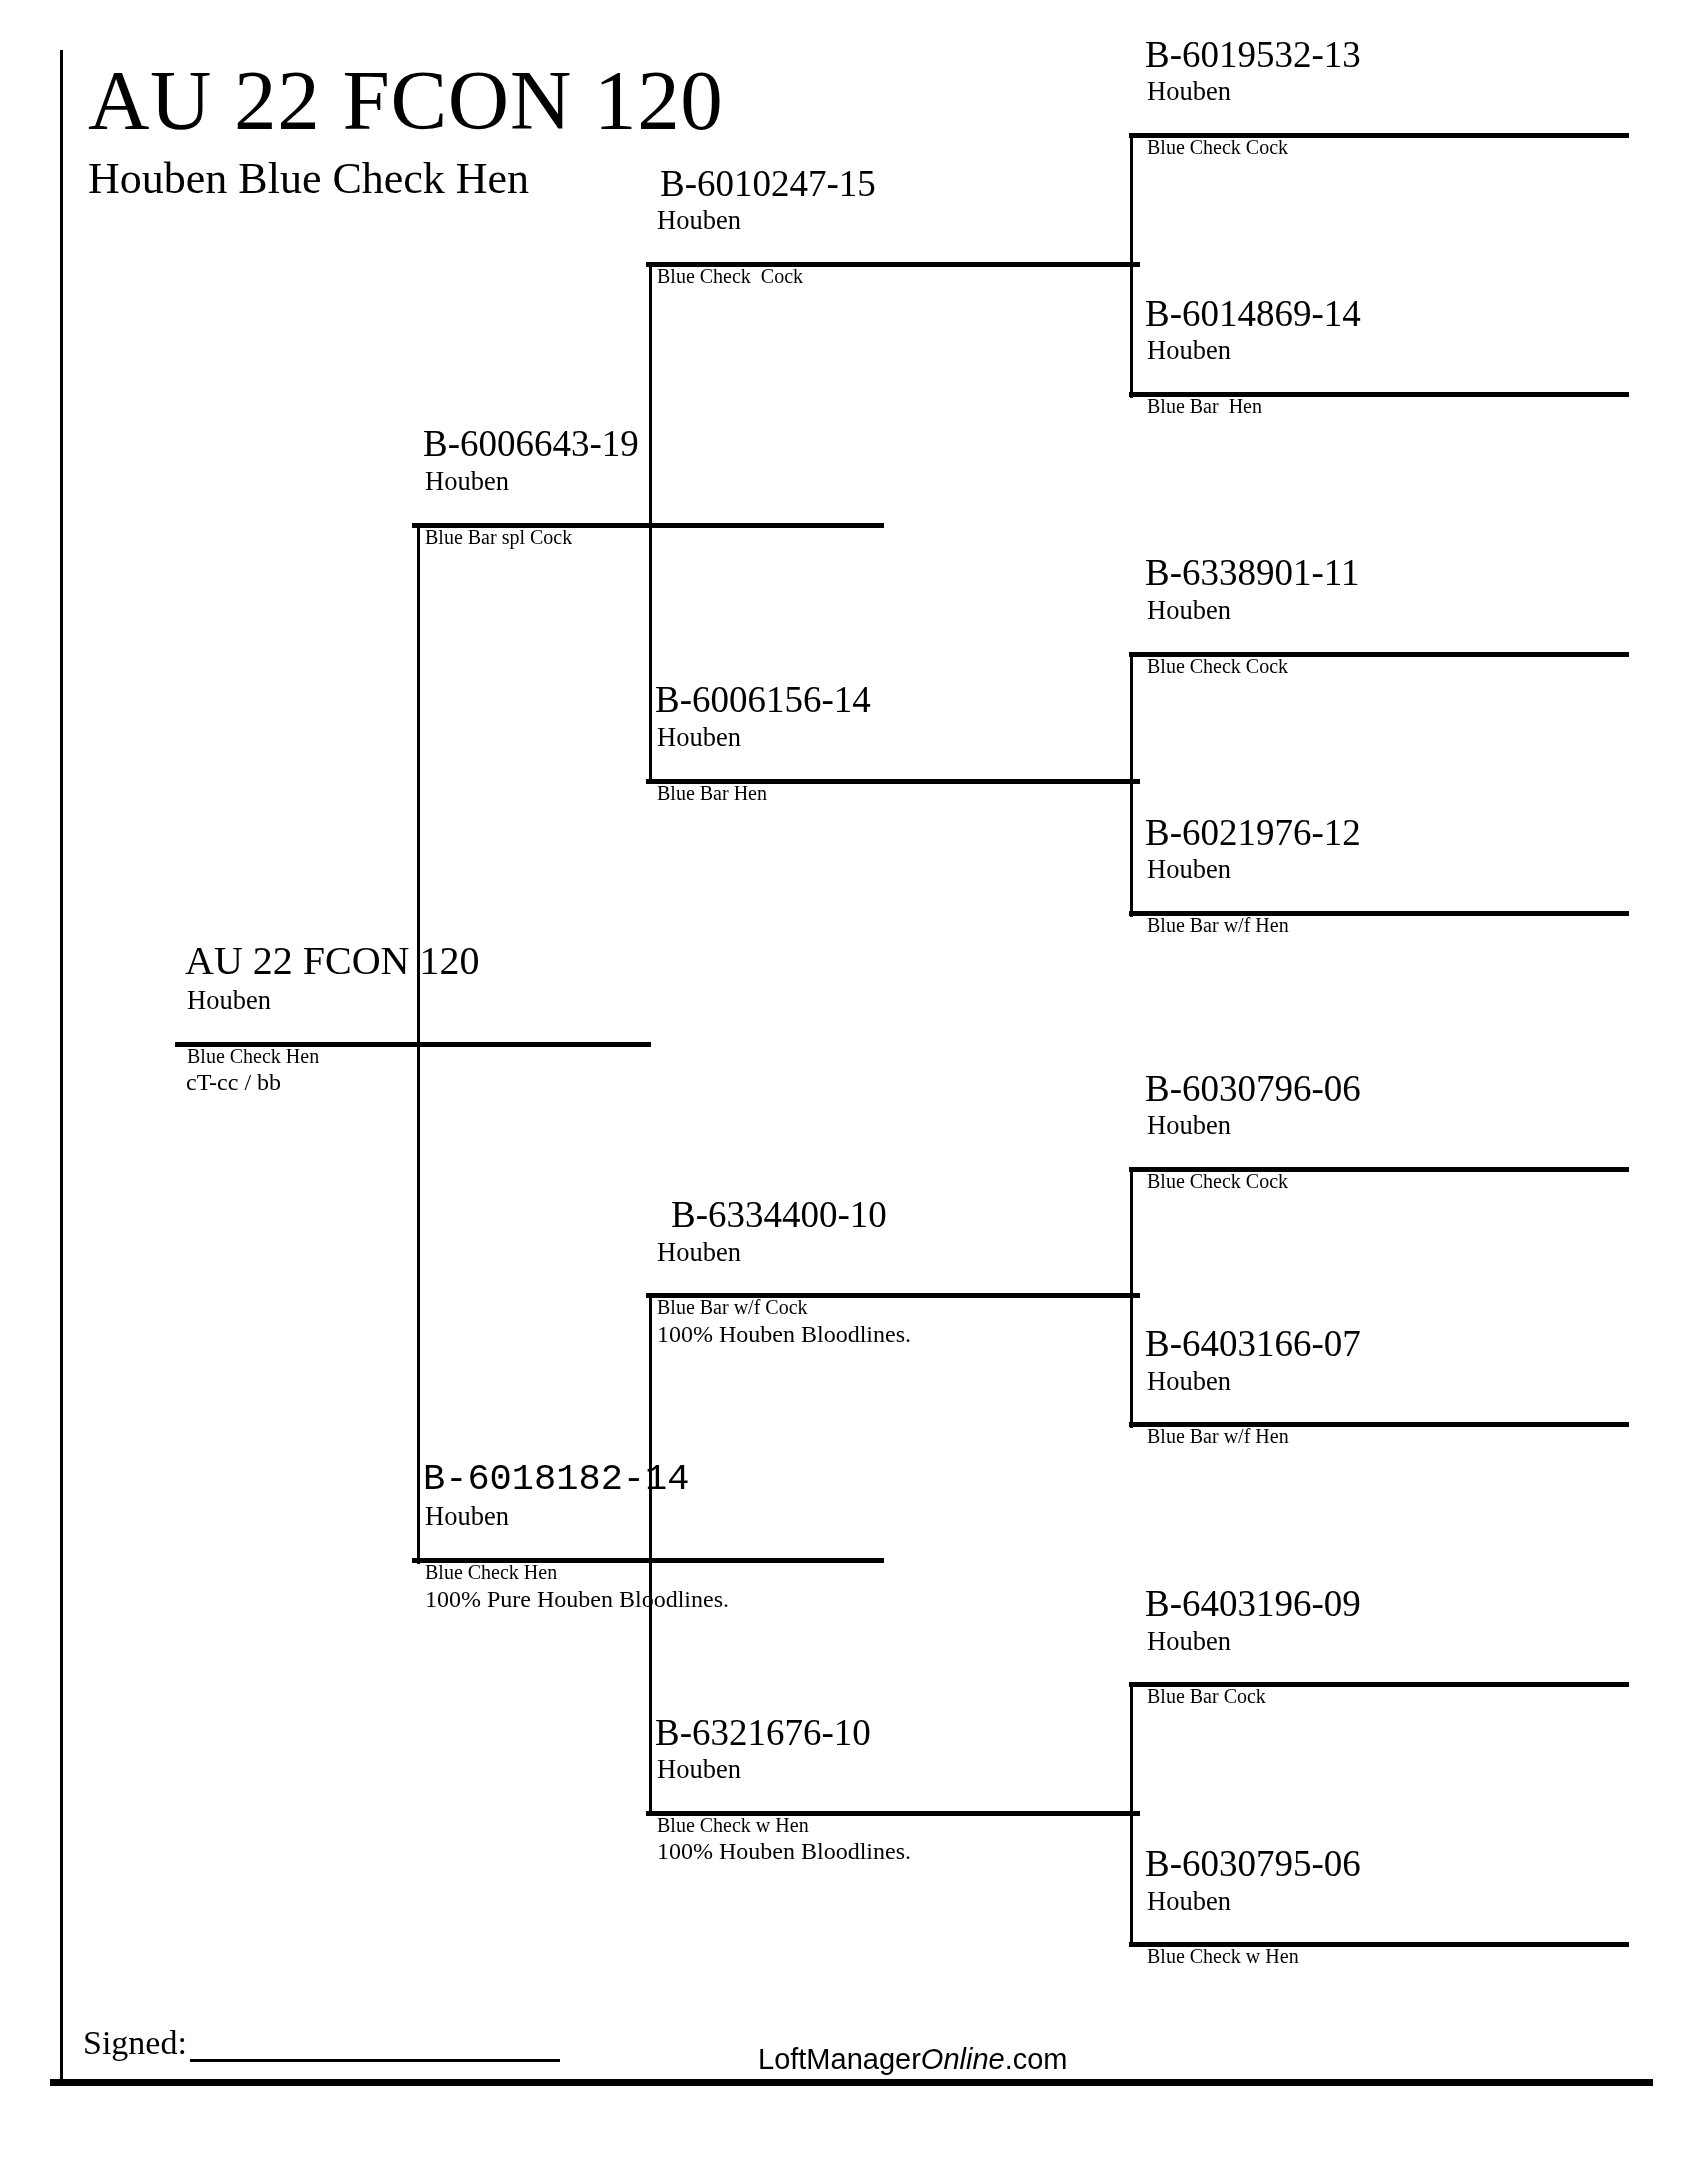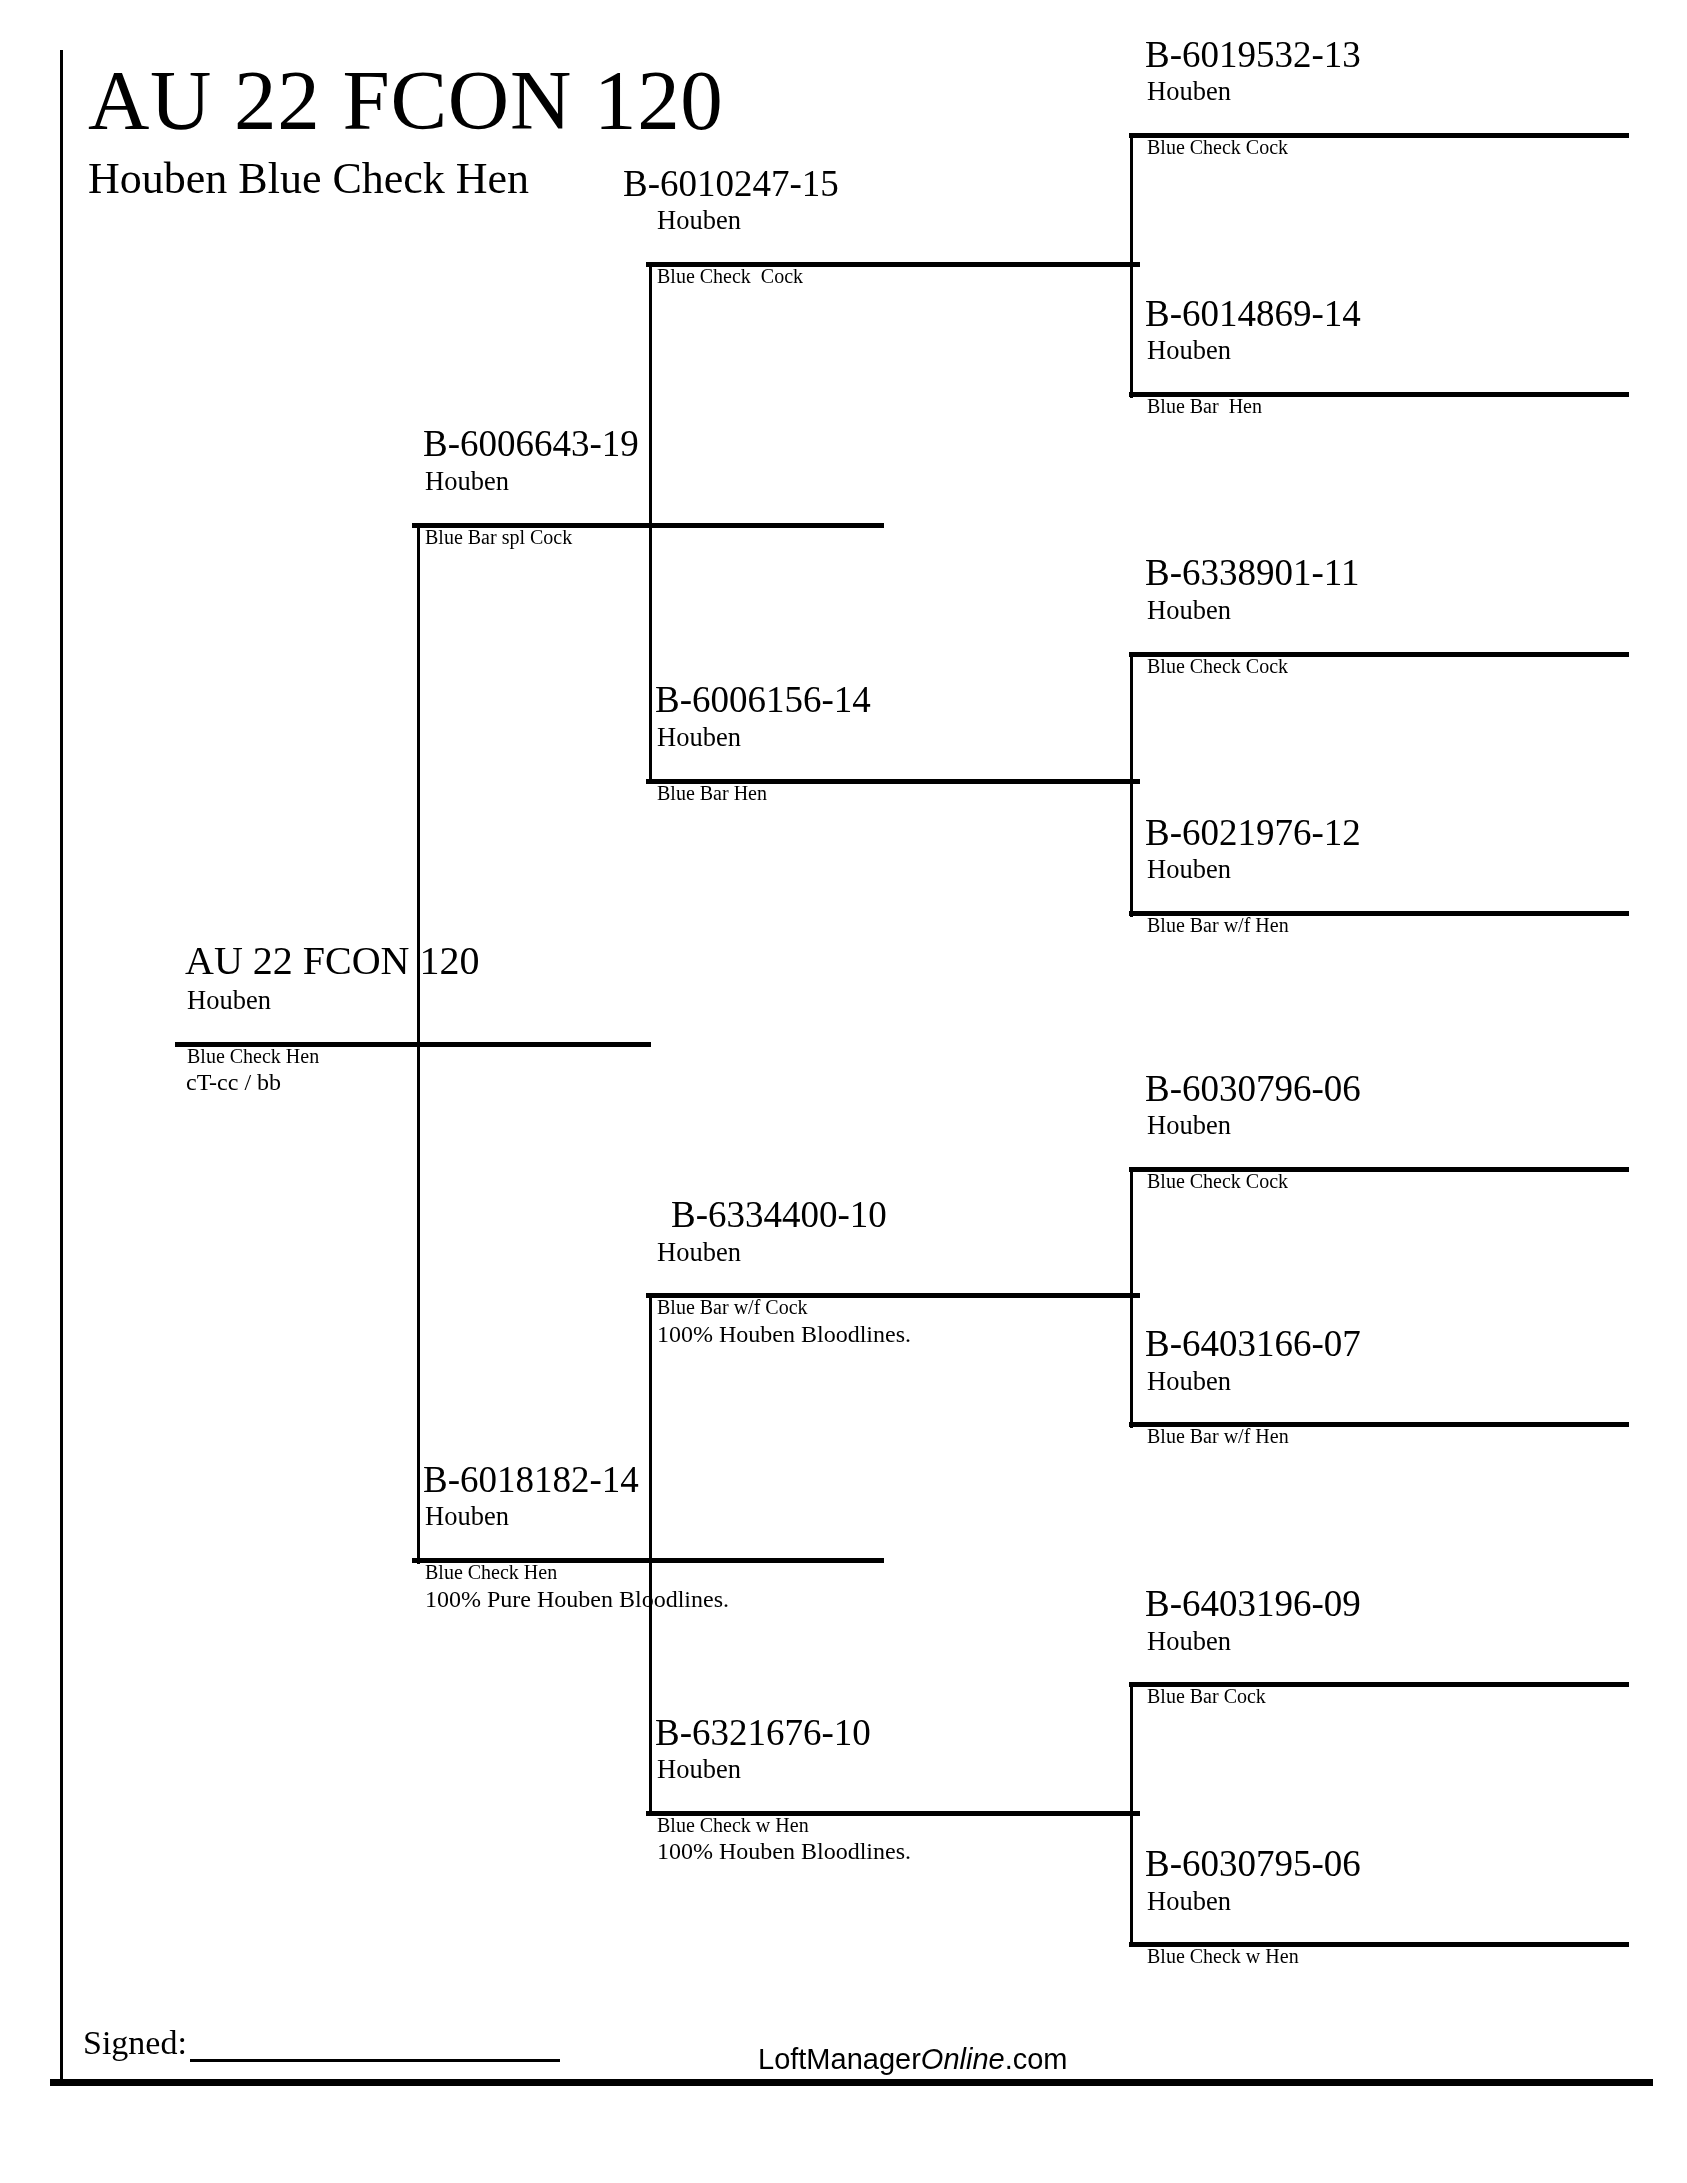--- a/index.html
+++ b/index.html
@@ -48,29 +48,29 @@
 </div>
 
 <div>
   <div class="abs band" style="left:423px;top:425px;">B-6006643-19</div>
   <div class="abs strain" style="left:425px;top:468px;">Houben</div>
   <div class="abs rule" style="left:412px;top:523px;width:472px;"></div>
   <div class="abs desc" style="left:425px;top:527px;">Blue Bar spl Cock</div>
 </div>
 
 <div>
-  <div class="abs band" style="left:423px;top:1461px;">B-6018182-14</div>
+  <div class="abs band" style="left:423px;top:1461px;font-family:Liberation Mono, monospace;">B-6018182-14</div>
   <div class="abs strain" style="left:425px;top:1503px;">Houben</div>
   <div class="abs rule" style="left:412px;top:1558px;width:472px;"></div>
   <div class="abs desc" style="left:425px;top:1562px;">Blue Check Hen</div>
   <div class="abs note" style="left:425px;top:1587px;">100% Pure Houben Bloodlines.</div>
 </div>
 
 <div>
-  <div class="abs band" style="left:623px;top:165px;">B-6010247-15</div>
+  <div class="abs band" style="left:660px;top:165px;">B-6010247-15</div>
   <div class="abs strain" style="left:657px;top:207px;">Houben</div>
   <div class="abs rule" style="left:646px;top:262px;width:494px;"></div>
   <div class="abs desc" style="left:657px;top:266px;">Blue Check  Cock</div>
 </div>
 
 <div>
   <div class="abs band" style="left:655px;top:681px;">B-6006156-14</div>
   <div class="abs strain" style="left:657px;top:724px;">Houben</div>
   <div class="abs rule" style="left:646px;top:779px;width:494px;"></div>
   <div class="abs desc" style="left:657px;top:783px;">Blue Bar Hen</div>

